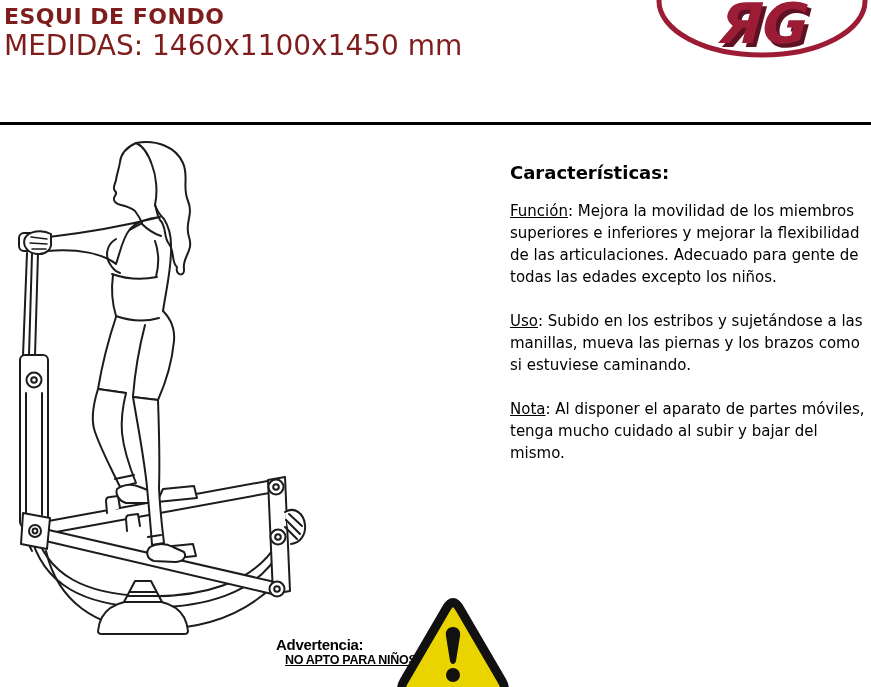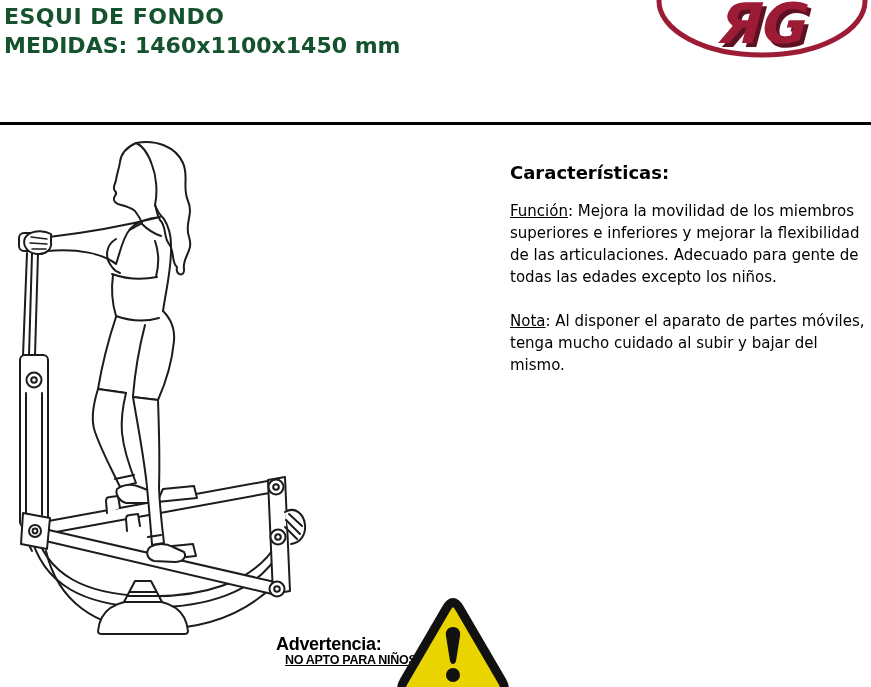--- a/index.html
+++ b/index.html
@@ -1,33 +1,33 @@
 <!DOCTYPE html>
 <html><head>
 <meta charset="utf-8">
 <style>
   html,body{margin:0;padding:0;background:#fff;}
   .page{position:relative;width:871px;height:687px;background:#fff;overflow:hidden;
         font-family:"DejaVu Sans",sans-serif;color:#000;}
   
-  .title{position:absolute;left:4px;top:2px;color:#14532d;}
+  .title{position:absolute;left:4px;top:2px;color:#7f1d1d;}
   .title .t1,.title .t2{font-size:22px;font-weight:bold;line-height:29px;letter-spacing:.5px;}
-  .title .t3{font-size:22px;font-weight:bold;line-height:30px;}
+  .title .t3{font-size:28px;font-weight:normal;line-height:30px;}
   .rule{position:absolute;left:0;top:122px;width:871px;height:3px;background:#000;}
   .logo{position:absolute;right:1px;top:0;width:216px;height:58px;}
   
   .chars{position:absolute;left:510px;top:162px;width:356px;font-size:15px;line-height:22px;}
   .chars h2{font-size:18px;font-weight:bold;margin:0 0 16px 0;}
   .chars p{margin:0 0 22px 0;}
   .lead{text-decoration:underline;margin-top:12px;}
   
   .illu{position:absolute;left:8px;top:135px;width:300px;height:512px;}
   
   .warn-label{position:absolute;left:276px;top:636px;font-family:"Liberation Sans",sans-serif;}
-  .warn-label .w1{font-weight:bold;font-size:18px;line-height:17px;letter-spacing:-.3px;}
+  .warn-label .w1{font-weight:bold;font-size:15px;line-height:17px;letter-spacing:-.3px;}
   .warn-label .w2{font-weight:bold;font-size:12.5px;line-height:15px;letter-spacing:-.3px;
                   text-decoration:underline;padding-left:9px;}
   .warn-tri{position:absolute;left:396px;top:597px;width:114px;height:90px;overflow:hidden;}
 </style>
 </head>
 <body>
 
 <div class="page">
 
   <div class="title">
@@ -115,20 +115,21 @@
         <path d="M 107,344 L 126,340 M 140,402 L 153,400"></path>
         <path d="M 43,99 C 34,94 21,96 17,103 C 14,110 19,118 29,119 C 38,120 44,114 43,107 Z" fill="#fff"></path>
         <path d="M 23,102 L 39,104 M 22,108 L 39,109 M 24,114 L 38,114" stroke-width="1.5"></path>
       </g>
     </g>
   </svg>
 
   <div class="chars">
     <h2>Características:</h2>
     <p><span class="lead">Función</span><span>: Mejora la movilidad de los miembros superiores e inferiores y mejorar la flexibilidad de las articulaciones. Adecuado para gente de todas las edades excepto los niños.</span></p>
+    <p><span class="lead">Uso</span><span>: Subido en los estribos y sujetándose a las manillas, mueva las piernas y los brazos como si estuviese caminando.</span></p>
     <p><span class="lead">Nota</span><span>: Al disponer el aparato de partes móviles, tenga mucho cuidado al subir y bajar del mismo.</span></p>
   </div>
 
   <div class="warn-label">
     <div class="w1">Advertencia:</div>
     <div class="w2">NO APTO PARA NIÑOS</div>
   </div>
 
   <div class="warn-tri">
     <svg width="114" height="104" viewBox="0 0 114 104">

